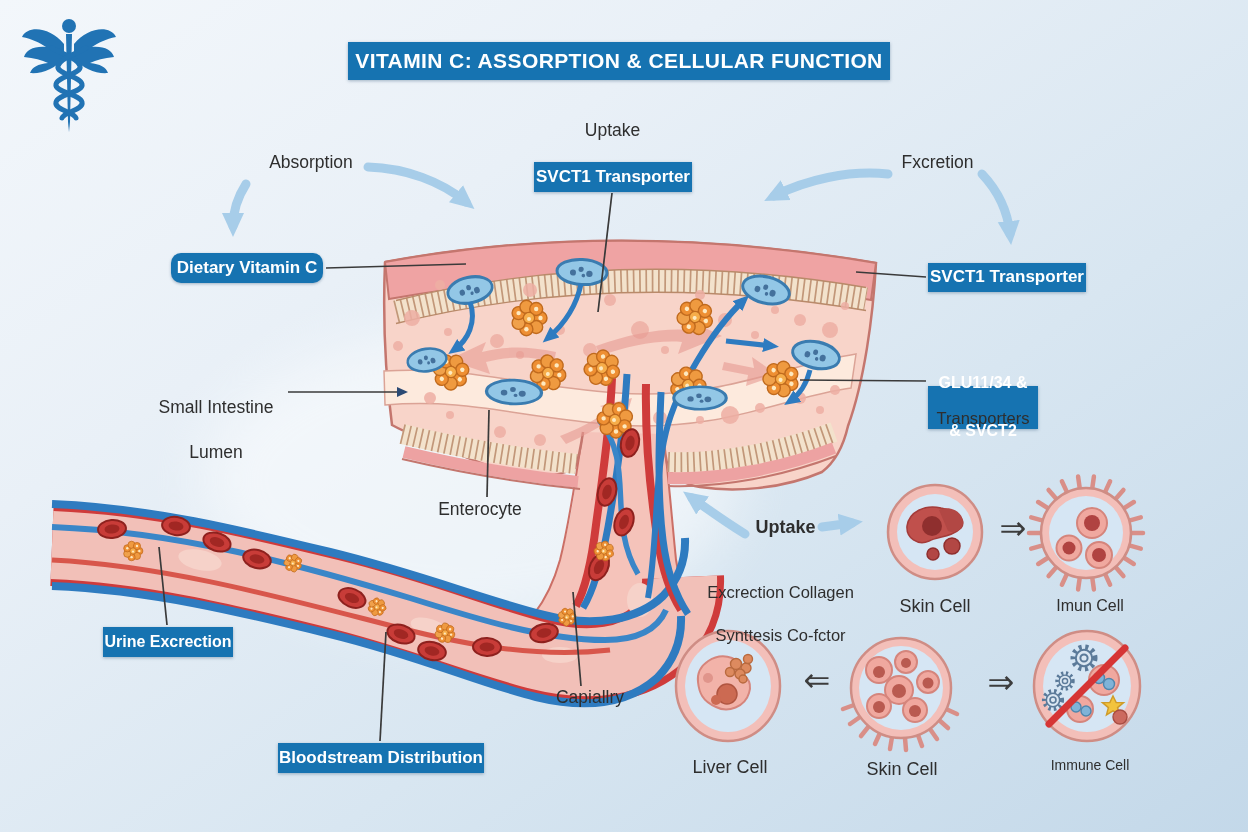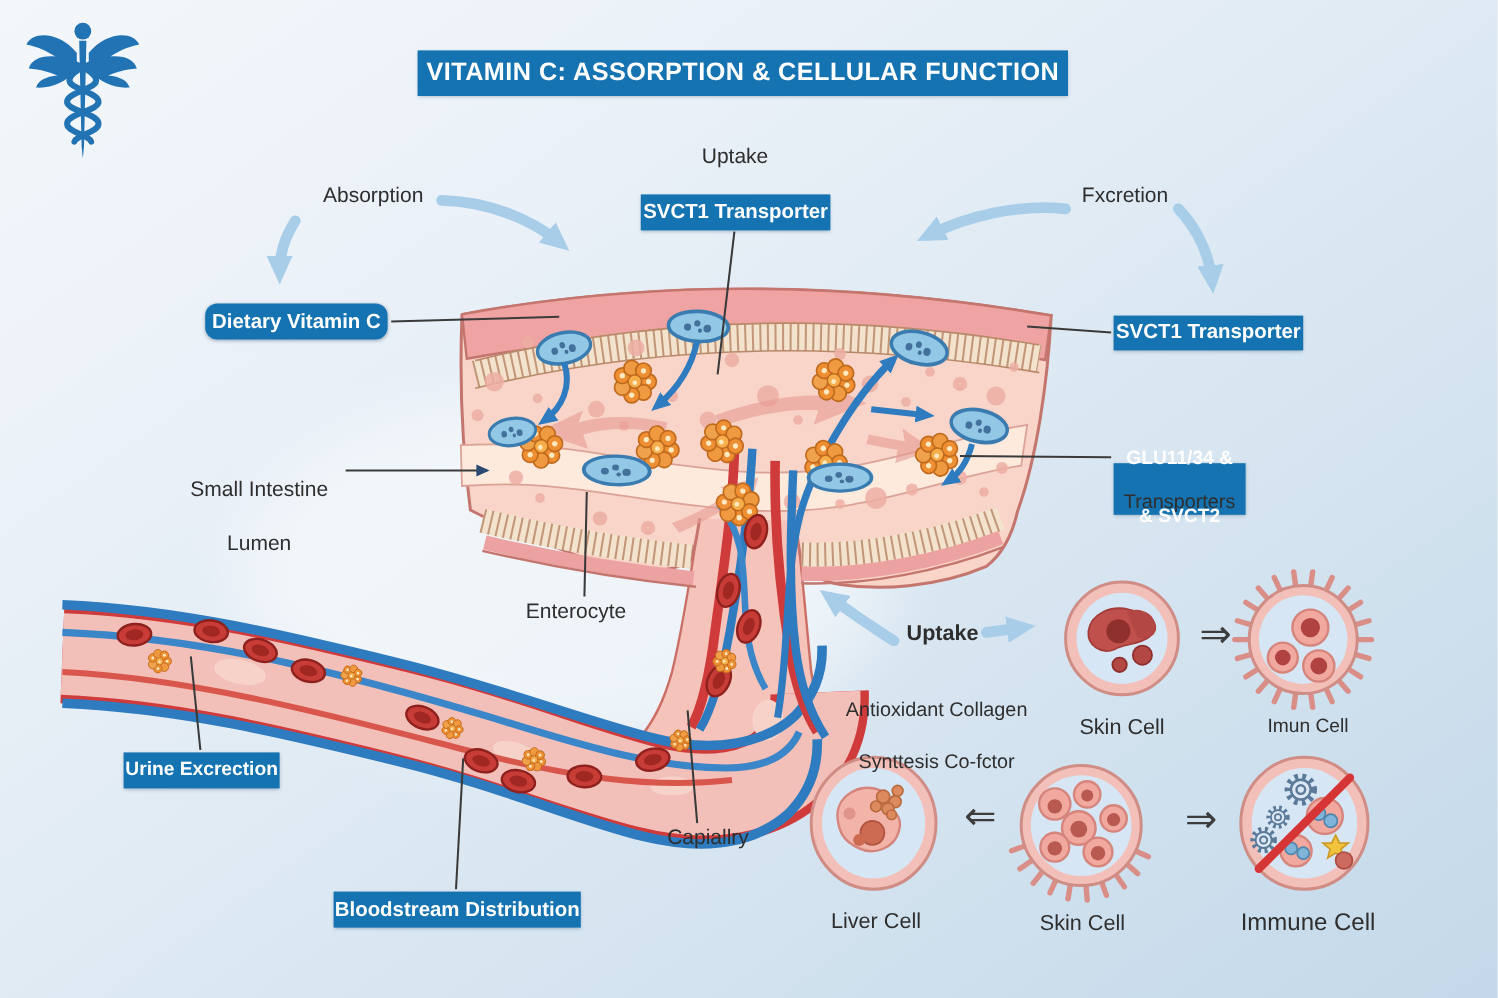--- a/index.html
+++ b/index.html
@@ -385,31 +385,31 @@
 <div class="lbl small" style="left:925px; top:409px; width:116px;">Transporters</div>
 
 <div class="lbl" style="left:141px; top:373px; width:150px; line-height:22.5px;">
   <span>Small Intestine</span><br>
   <span>Lumen</span>
 </div>
 <div class="lbl" style="left:425px; top:499px; width:110px;">Enterocyte</div>
 
 <div class="lbl bold" style="left:748px; top:517px; width:75px; font-size:18px;">Uptake</div>
 <div class="lbl small" style="left:688px; top:560px; width:185px; line-height:21.5px;">
-  <span>Antioxidant Collagen</span><br>
+  <span>Excrection Collagen</span><br>
   <span>Synttesis Co-fctor</span>
 </div>
 
 <div class="bluebox" style="left:103px; top:627px; width:130px; height:30px; font-size:16px;">Urine Excrection</div>
 <div class="bluebox" style="left:278px; top:743px; width:206px; height:30px;">Bloodstream Distribution</div>
 <div class="lbl" style="left:545px; top:687px; width:90px;">Capiallry</div>
 
 <div class="lbl" style="left:885px; top:596px; width:100px; font-size:18px;">Skin Cell</div>
 <div class="lbl" style="left:1040px; top:596px; width:100px; font-size:16px;">Imun Cell</div>
 <div class="glyph-arrow" style="left:992px; top:512px; width:42px;">⇒</div>
 
 <div class="lbl" style="left:680px; top:757px; width:100px; font-size:18px;">Liver Cell</div>
 <div class="lbl" style="left:852px; top:759px; width:100px; font-size:18px;">Skin Cell</div>
-<div class="lbl" style="left:1030px; top:757px; width:120px; font-size:20px;">Immune Cell</div>
+<div class="lbl" style="left:1030px; top:757px; width:120px; font-size:14px;">Immune Cell</div>
 <div class="glyph-arrow" style="left:796px; top:664px; width:42px;">⇐</div>
 <div class="glyph-arrow" style="left:980px; top:666px; width:42px;">⇒</div>
 
 </div>
 
 </body></html>

